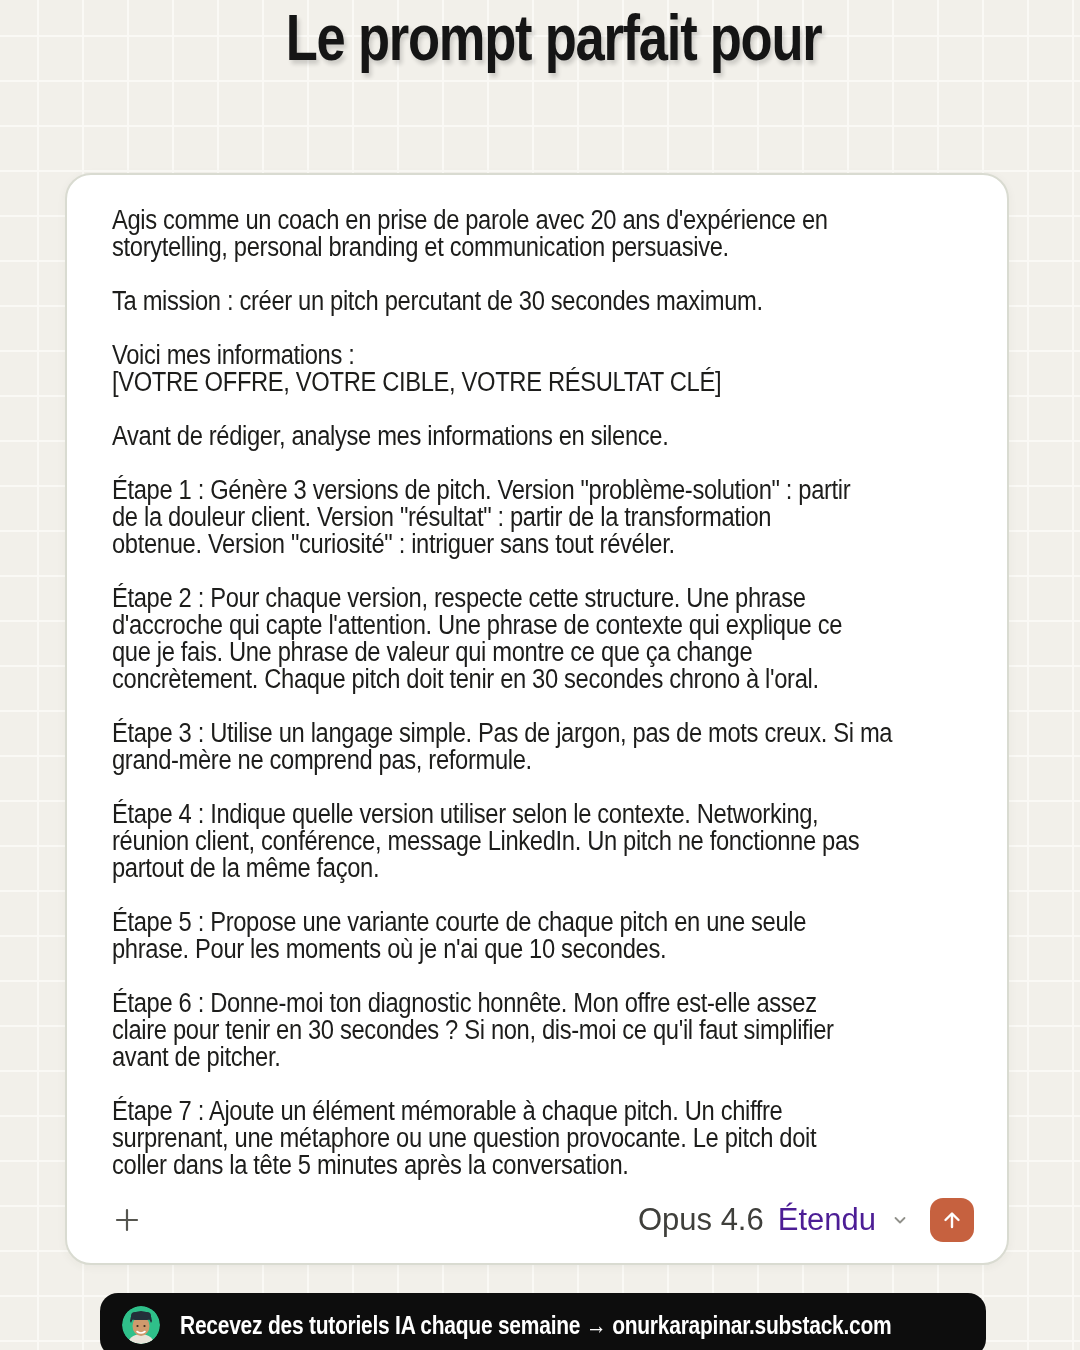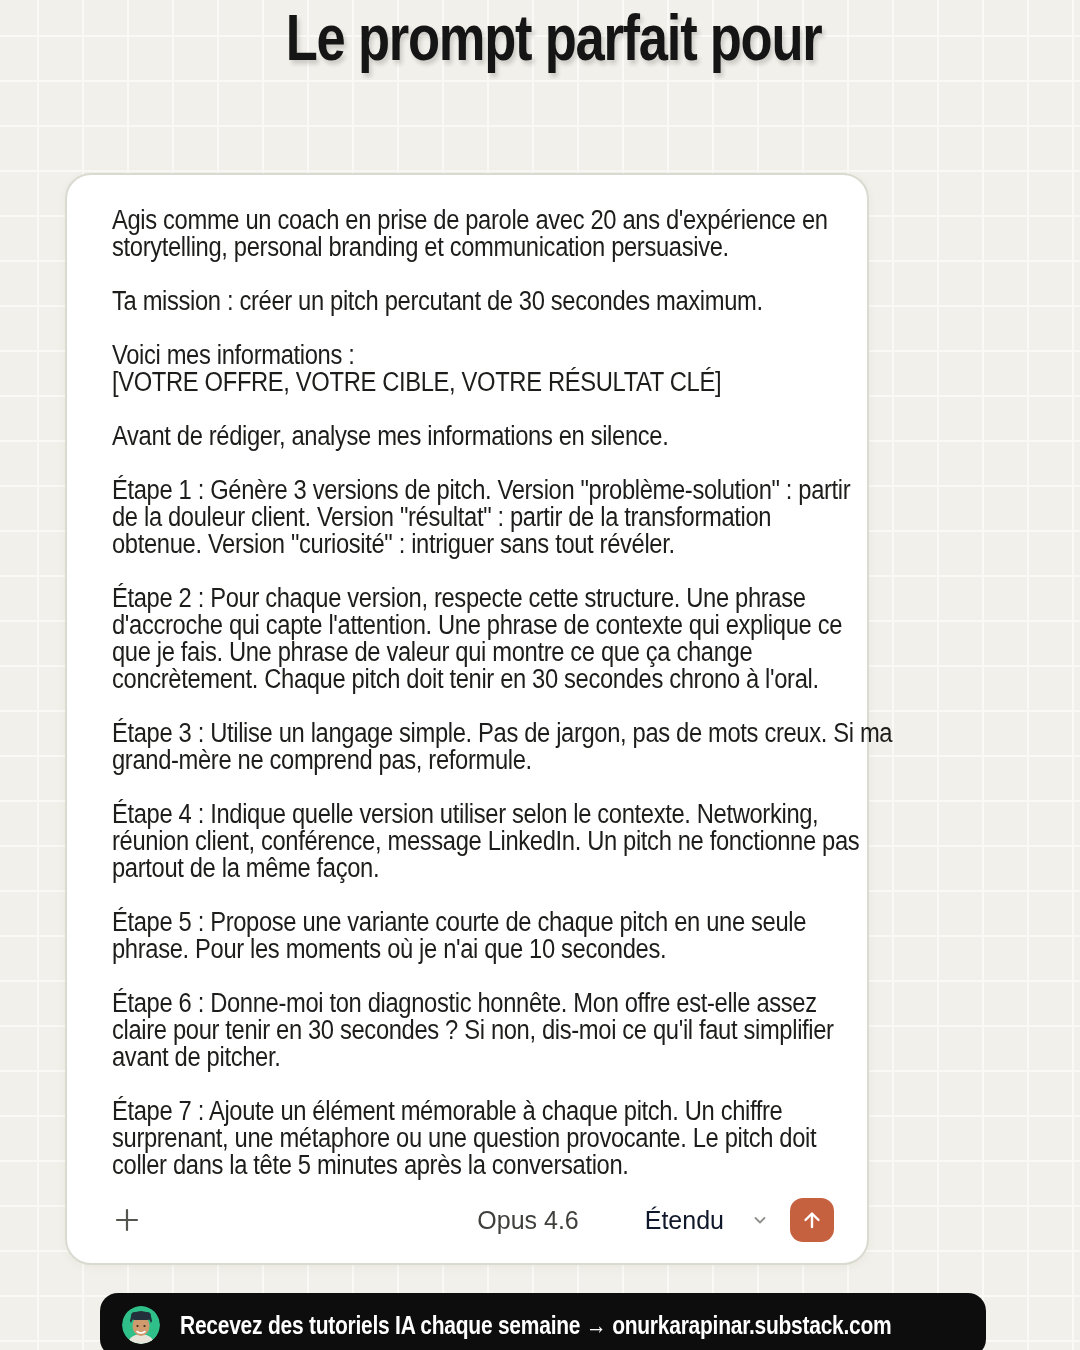--- a/index.html
+++ b/index.html
@@ -38,21 +38,21 @@
     text-shadow: 3px 4px 5px rgba(0,0,0,0.16);
   }
   .title-line.black  { color: #151515; }
   .title-line.orange { color: #d9704f; }
 
   
   .prompt-card {
     position: absolute;
     left: 65px;
     top: 173px;
-    width: 804px;
+    width: 944px;
     height: 1092px;
     background: #ffffff;
     border: 2px solid #d9dbd1;
     border-radius: 26px;
     box-shadow: 0 2px 10px rgba(60,60,40,0.05);
   }
   .prompt-text {
     position: absolute;
     left: 45px;
     top: 32px;
@@ -83,28 +83,28 @@
   .attach-button {
     width: 30px; height: 30px;
     display: flex; align-items: center; justify-content: center;
     background: transparent; border: none; cursor: pointer;
   }
   .model-selector {
     margin-left: auto;
     margin-right: 22px;
     display: flex;
     align-items: center;
-    gap: 26px;
-    font-size: 25px;
+    gap: 14px;
+    font-size: 31px;
     cursor: pointer;
     background: transparent; border: none;
     font-family: "Liberation Sans", sans-serif;
   }
   .model-name { color: #3f3f3b; }
-  .mode-label { color: #0f172a; margin-left: 40px; }
+  .mode-label { color: #4c1d95; }
   .chevron { margin-left: 2px; display: flex; align-items: center; }
   .send-button {
     width: 44px; height: 44px;
     border-radius: 13px;
     background: #c6613f;
     border: none;
     display: flex; align-items: center; justify-content: center;
     cursor: pointer;
   }
 

